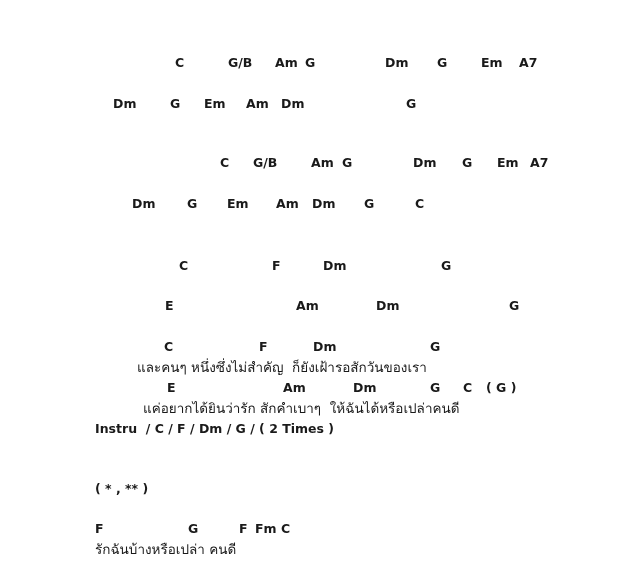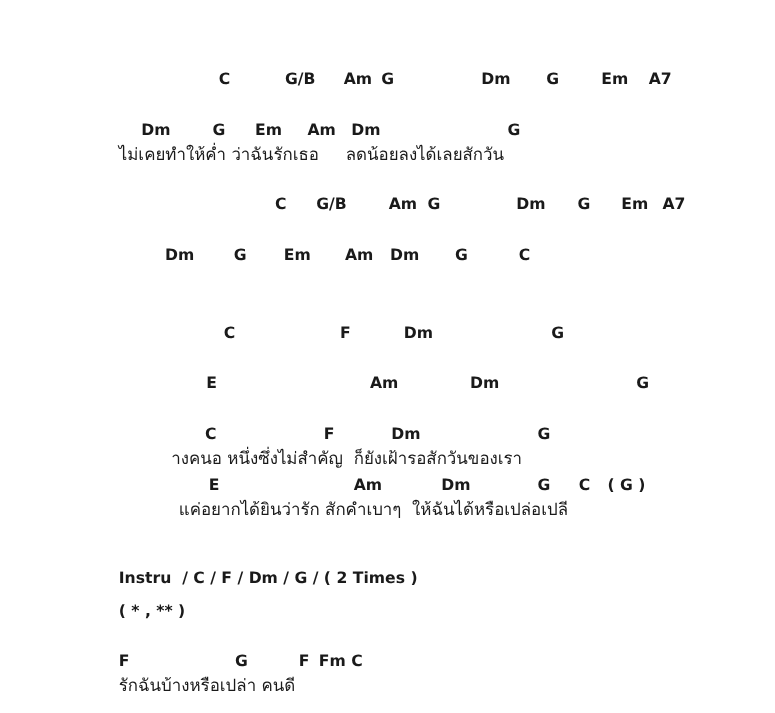--- a/index.html
+++ b/index.html
@@ -29,21 +29,20 @@
   </div>
 
   <div class="chordrow" style="top:96px;">
     <span class="chord" style="left:113px">Dm</span>
     <span class="chord" style="left:170px">G</span>
     <span class="chord" style="left:204px">Em</span>
     <span class="chord" style="left:246px">Am</span>
     <span class="chord" style="left:281px">Dm</span>
     <span class="chord" style="left:406px">G</span>
   </div>
-  <div class="line lyric" style="left:95px; top:116px;">ไม่เคยทำให้ค่ำ ว่าฉันรักเธอ     ลดน้อยลงได้เลยสักวัน</div>
 
   <div class="chordrow" style="top:155px;">
     <span class="chord" style="left:220px">C</span>
     <span class="chord" style="left:253px">G/B</span>
     <span class="chord" style="left:311px">Am</span>
     <span class="chord" style="left:342px">G</span>
     <span class="chord" style="left:413px">Dm</span>
     <span class="chord" style="left:462px">G</span>
     <span class="chord" style="left:497px">Em</span>
     <span class="chord" style="left:530px">A7</span>
@@ -72,33 +71,33 @@
     <span class="chord" style="left:376px">Dm</span>
     <span class="chord" style="left:509px">G</span>
   </div>
 
   <div class="chordrow" style="top:339px;">
     <span class="chord" style="left:164px">C</span>
     <span class="chord" style="left:259px">F</span>
     <span class="chord" style="left:313px">Dm</span>
     <span class="chord" style="left:430px">G</span>
   </div>
-  <div class="line lyric" style="left:137px; top:359px;">างคนอ หนึ่งซึ่งไม่สำคัญ  ก็ยังเฝ้ารอสักวันของเรา</div>
+  <div class="line lyric" style="left:137px; top:359px;">และคนๆ หนึ่งซึ่งไม่สำคัญ  ก็ยังเฝ้ารอสักวันของเรา</div>
 
   <div class="chordrow" style="top:380px;">
     <span class="chord" style="left:167px">E</span>
     <span class="chord" style="left:283px">Am</span>
     <span class="chord" style="left:353px">Dm</span>
     <span class="chord" style="left:430px">G</span>
     <span class="chord" style="left:463px">C</span>
     <span class="chord" style="left:486px">( G )</span>
   </div>
-  <div class="line lyric" style="left:143px; top:400px;">แค่อยากได้ยินว่ารัก สักคำเบาๆ  ให้ฉันได้หรือเปล่อเปลี</div>
+  <div class="line lyric" style="left:143px; top:400px;">แค่อยากได้ยินว่ารัก สักคำเบาๆ  ให้ฉันได้หรือเปล่าคนดี</div>
 
-  <div class="line head" style="left:95px; top:454px;">Instru  / C / F / Dm / G / ( 2 Times )</div>
+  <div class="line head" style="left:95px; top:421px;">Instru  / C / F / Dm / G / ( 2 Times )</div>
 
   <div class="line head" style="left:95px; top:481px;">( * , ** )</div>
 
   <div class="chordrow" style="top:521px;">
     <span class="chord" style="left:95px">F</span>
     <span class="chord" style="left:188px">G</span>
     <span class="chord" style="left:239px">F</span>
     <span class="chord" style="left:255px">Fm</span>
     <span class="chord" style="left:281px">C</span>
   </div>

